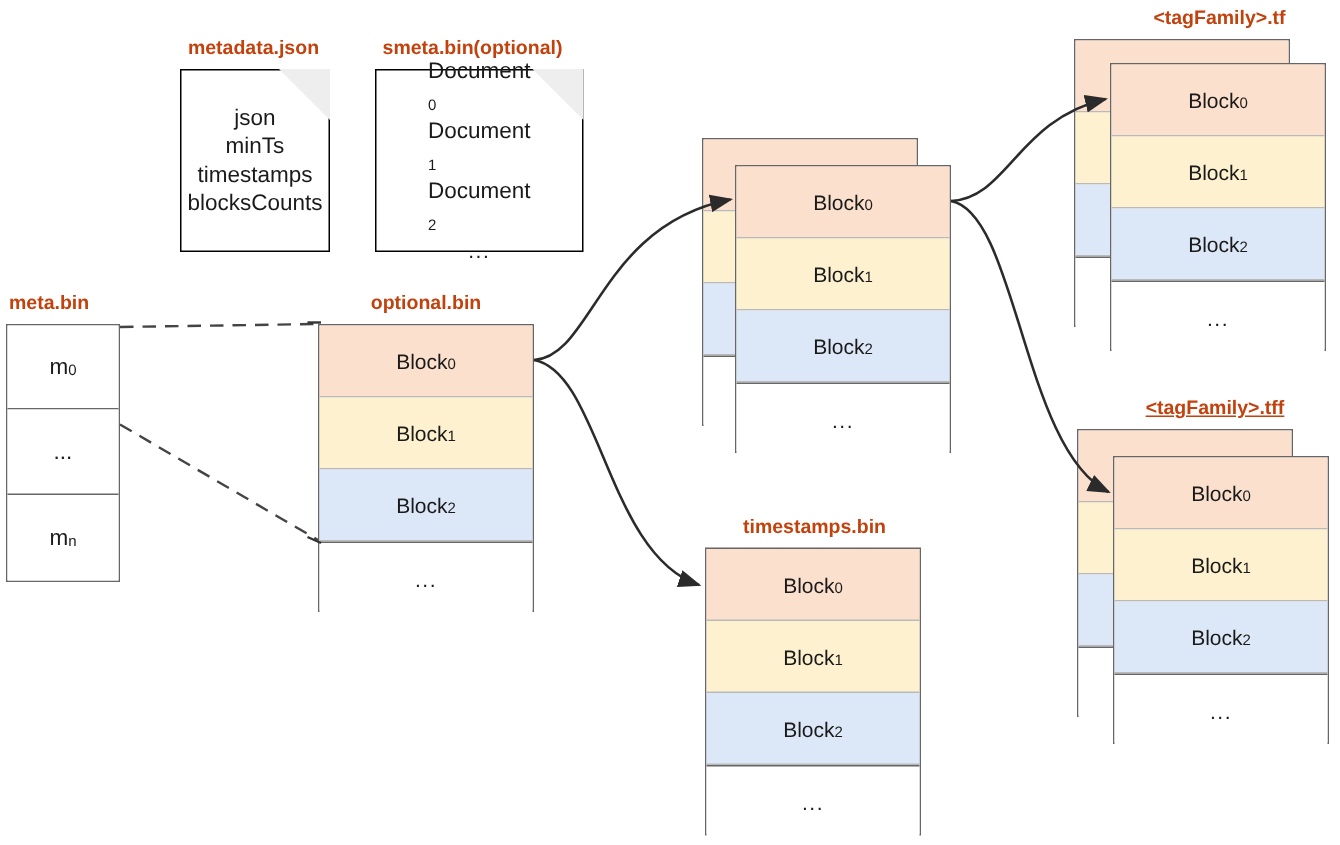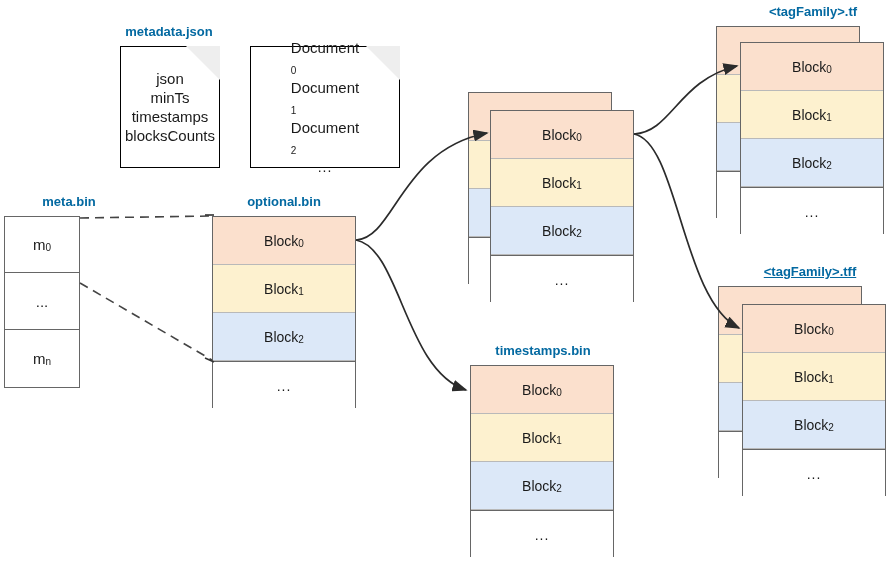--- a/index.html
+++ b/index.html
@@ -17,21 +17,21 @@
     height: 563px;
     overflow: hidden;
     background: #ffffff;
   }
   .abs { position: absolute; }
 
   
   .title {
     font-size: 13px;
     font-weight: bold;
-    color: #0369a1;
+    color: #c2410c;
     text-align: center;
     white-space: nowrap;
     line-height: 16px;
   }
 
   
   .doc {
     border: 1.4px solid #000;
     background: #ffffff;
     box-sizing: border-box;
@@ -132,31 +132,32 @@
   <div class="abs doc" style="left:120px; top:46px; width:100px; height:122px;">
     <div class="doc-fold"></div>
     <div class="doc-body">
       <span>json</span>
       <span>minTs</span>
       <span>timestamps</span>
       <span>blocksCounts</span>
     </div>
   </div>
 
-  <div class="abs doc" style="left:250px; top:46px; width:150px; height:122px;">
+  <div class="abs title" style="left:235px; top:24px; width:160px;">smeta.bin(optional)</div>
+  <div class="abs doc" style="left:250px; top:46px; width:139px; height:122px;">
     <div class="doc-fold"></div>
     <div class="doc-body">
       <span><span>Document</span><sub>0</sub></span>
       <span><span>Document</span><sub>1</sub></span>
       <span><span>Document</span><sub>2</sub></span>
       <span class="ellipsis">...</span>
     </div>
   </div>
 
-  <div class="abs title" style="left:21px; top:194px; width:96px; text-align:center;">meta.bin</div>
+  <div class="abs title" style="left:6px; top:194px; width:96px; text-align:left;">meta.bin</div>
   <div class="abs" style="left:4px; top:216px; width:76px; height:172px; box-sizing:border-box; border:1.2px solid #666;">
     <div class="mcell" style="height:56px;">
         <span>m</span>
         <sub>0</sub>
       </div>
     <div class="mcell" style="height:57px;">
         <span>...</span>
       </div>
     <div class="mcell" style="height:57px;">
         <span>m</span>

